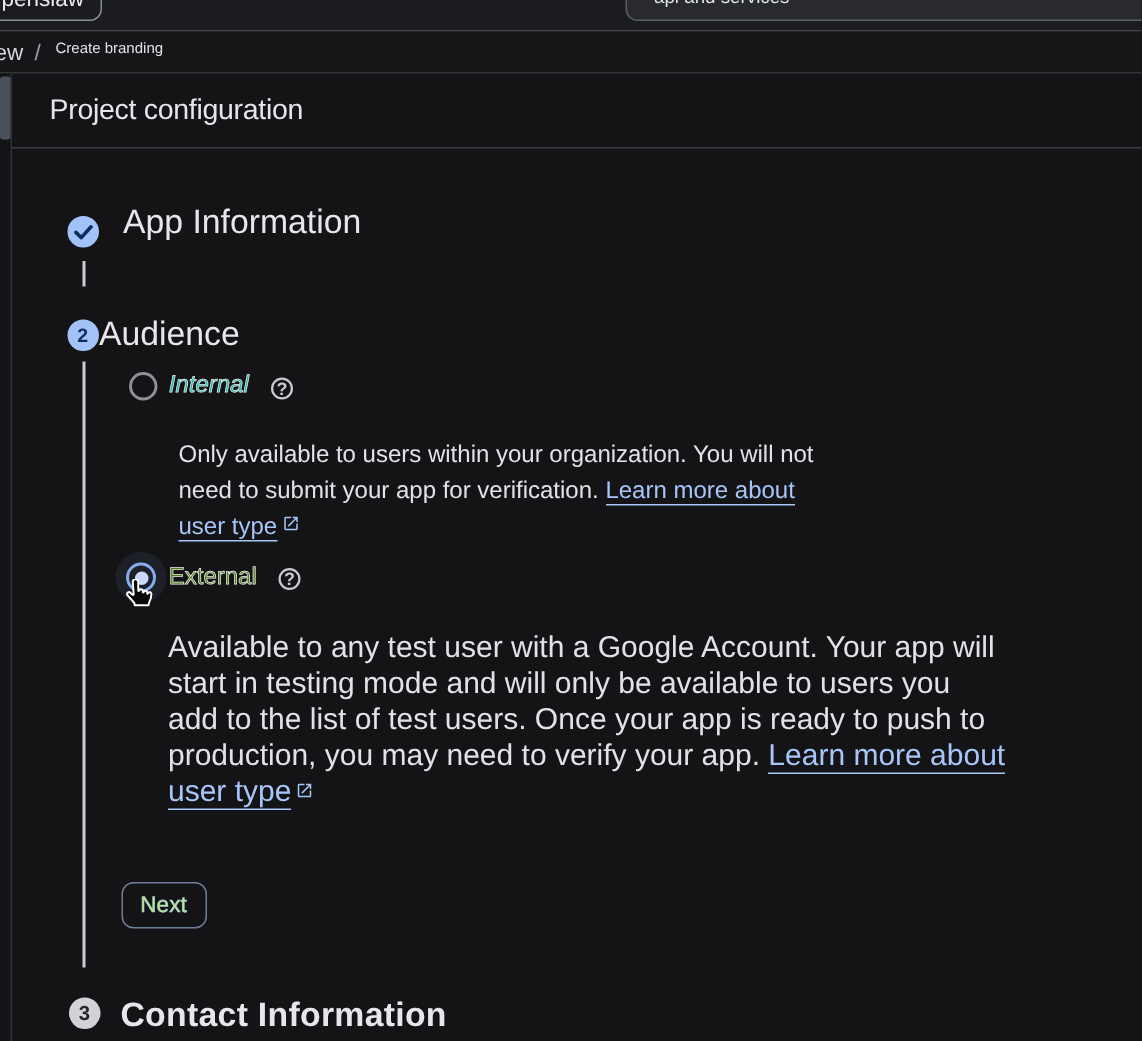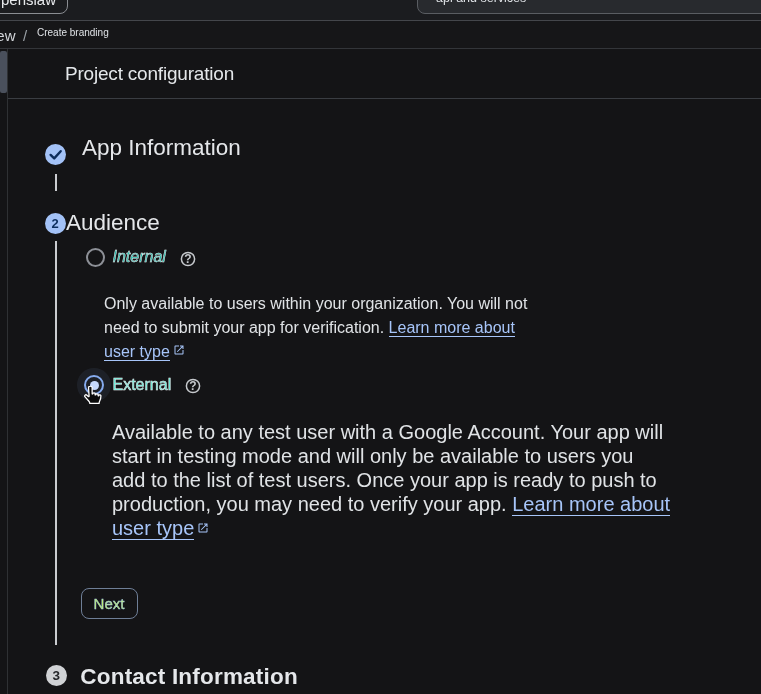--- a/index.html
+++ b/index.html
@@ -20,53 +20,53 @@
 
 <div class="abs" style="left:0;top:21px;width:761px;height:28px;background:#161618;border-bottom:1px solid #333539;box-sizing:border-box;"></div>
 <div class="abs" style="left:-47px;top:27px;font-size:15px;color:#d2d5d9;white-space:nowrap;">Overview</div>
 <div class="abs" style="left:23px;top:27px;font-size:15px;color:#9aa0a6;">/</div>
 <div class="abs" style="left:37px;top:27px;font-size:10px;color:#dfe2e6;white-space:nowrap;">Create branding</div>
 
 <div class="abs" style="left:0;top:49px;width:8px;height:645px;background:#141416;border-right:1px solid #2f3134;box-sizing:border-box;"></div>
 <div class="abs" style="left:0;top:51px;width:7px;height:42px;background:#4a505c;border-radius:2px;"></div>
 
 <div class="abs" style="left:8px;top:49px;width:753px;height:50px;border-bottom:1px solid #3a3d42;box-sizing:border-box;"></div>
-<div class="abs" style="left:33px;top:49px;height:50px;line-height:50px;font-size:19px;letter-spacing:-0.2px;color:#e4e7ea;margin-left:32px;">Project configuration</div>
+<div class="abs" style="left:33px;top:49px;height:50px;line-height:50px;font-size:19px;letter-spacing:-0.2px;color:#e4e7ea;">Project configuration</div>
 
 <div class="abs" style="left:45.4px;top:144px;width:21px;height:21px;border-radius:50%;background:#a3c2f7;">
   <svg width="21" height="21" viewBox="0 0 21 21" style="position:absolute;left:0;top:0;">
     <path d="M5.6 10.9 L9.2 14.4 L15.7 7.2" fill="none" stroke="#0d2d5c" stroke-width="2.4" stroke-linecap="round" stroke-linejoin="round"></path>
   </svg>
 </div>
 <div class="abs" style="left:82px;top:135px;font-size:22.5px;line-height:25px;color:#e5e7ea;white-space:nowrap;">App Information</div>
 <div class="abs" style="left:55.3px;top:174px;width:1.4px;height:17px;background:#caccd0;"></div>
 
 <div class="abs" style="left:44.7px;top:213px;width:21px;height:21px;border-radius:50%;background:#a3c2f7;text-align:center;line-height:21px;font-size:13px;font-weight:bold;color:#0d2f5e;">2</div>
 <div class="abs" style="left:66px;top:210.4px;font-size:22.5px;line-height:25px;color:#e5e7ea;white-space:nowrap;">Audience</div>
 <div class="abs" style="left:55.3px;top:241px;width:1.4px;height:404px;background:#caccd0;"></div>
 
 <div class="abs" style="left:85.9px;top:247.6px;width:19px;height:19px;border:2px solid #8d9097;border-radius:50%;box-sizing:border-box;"></div>
 <div class="abs" style="left:112.5px;top:247px;font-size:16px;line-height:20px;color:#14b8a6;-webkit-text-stroke:0.5px #e8eaed;white-space:nowrap;font-style:italic;">Internal</div>
 <svg class="abs" style="left:180px;top:251px;" width="16" height="16" viewBox="0 0 16 16">
   <circle cx="8" cy="8" r="6.6" fill="none" stroke="#c6c9cd" stroke-width="1.5"></circle>
   <text x="8" y="12" text-anchor="middle" font-family="Liberation Sans" font-size="12" font-weight="bold" fill="#c6c9cd">?</text>
 </svg>
 
-<div class="abs" style="left:104px;top:291.5px;font-size:16px;line-height:24px;color:#e0e3e6;white-space:nowrap;">
+<div class="abs" style="left:119px;top:291.5px;font-size:16px;line-height:24px;color:#e0e3e6;white-space:nowrap;">
 Only available to users within your organization. You will not<br>
 need to submit your app for verification. <span style="color:#a7c5f9;border-bottom:1px solid #a7c5f9;">Learn more about</span><br>
 <span style="color:#a7c5f9;border-bottom:1px solid #a7c5f9;">user type</span><svg width="12" height="12" viewBox="0 0 24 24" style="margin-left:3px;vertical-align:1px;">
       <path fill="#a7c5f9" d="M19 19H5V5h7V3H5c-1.11 0-2 .9-2 2v14c0 1.1.89 2 2 2h14c1.1 0 2-.9 2-2v-7h-2v7zM14 3v2h3.59l-9.83 9.83 1.41 1.41L19 6.41V10h2V3h-7z"></path>
     </svg>
 </div>
 
 <div class="abs" style="left:77.4px;top:368.2px;width:34px;height:34px;border-radius:50%;background:rgba(120,145,200,0.10);"></div>
 <div class="abs" style="left:84.4px;top:375.2px;width:20px;height:20px;border:2px solid #86abef;border-radius:50%;box-sizing:border-box;"></div>
 <div class="abs" style="left:89.7px;top:380.5px;width:9.4px;height:9.4px;border-radius:50%;background:#c6d8fb;"></div>
-<div class="abs" style="left:112.5px;top:375px;font-size:16px;line-height:20px;color:#5eead4;-webkit-text-stroke:0.5px #e8eaed;white-space:nowrap;">External</div>
+<div class="abs" style="left:112.5px;top:375px;font-size:16px;line-height:20px;color:#4d7c0f;-webkit-text-stroke:0.5px #e8eaed;white-space:nowrap;">External</div>
 <svg class="abs" style="left:184.6px;top:378.4px;" width="16" height="16" viewBox="0 0 16 16">
   <circle cx="8" cy="8" r="6.6" fill="none" stroke="#c6c9cd" stroke-width="1.5"></circle>
   <text x="8" y="12" text-anchor="middle" font-family="Liberation Sans" font-size="12" font-weight="bold" fill="#c6c9cd">?</text>
 </svg>
 
 <svg class="abs" style="left:81.9px;top:386.4px;" width="21" height="19" viewBox="0 0 18 16.2">
   <path d="M5.6 1.5 a1.55 1.4 0 0 1 3.1 0 v5.05 c0 .3 .45 .35 .55 .06 a1.0 .95 0 0 1 2.0 .28 v.5 c0 .3 .45 .35 .55 .06 a1.0 .95 0 0 1 2.0 .3 v.42 c0 .28 .4 .33 .5 .08 a.95 .9 0 0 1 1.9 .36 c0 1.85-.4 2.9-.95 4.0-.42 .86-.62 1.55-.62 2.3 h-7.9 c0-.75-.3-1.4-.95-2.1 l-3.15-3.5 c-.95-1.05 .5-2.45 1.55-1.5 l1.25 1.15 c.25 .24 .67 .05 .67-.28 z" fill="#0a0a0a" stroke="#ffffff" stroke-width="1.1" stroke-linejoin="round"></path>
 </svg>
 
 <div class="abs" style="left:112px;top:419.5px;font-size:20px;line-height:24px;color:#e0e3e6;white-space:nowrap;">

